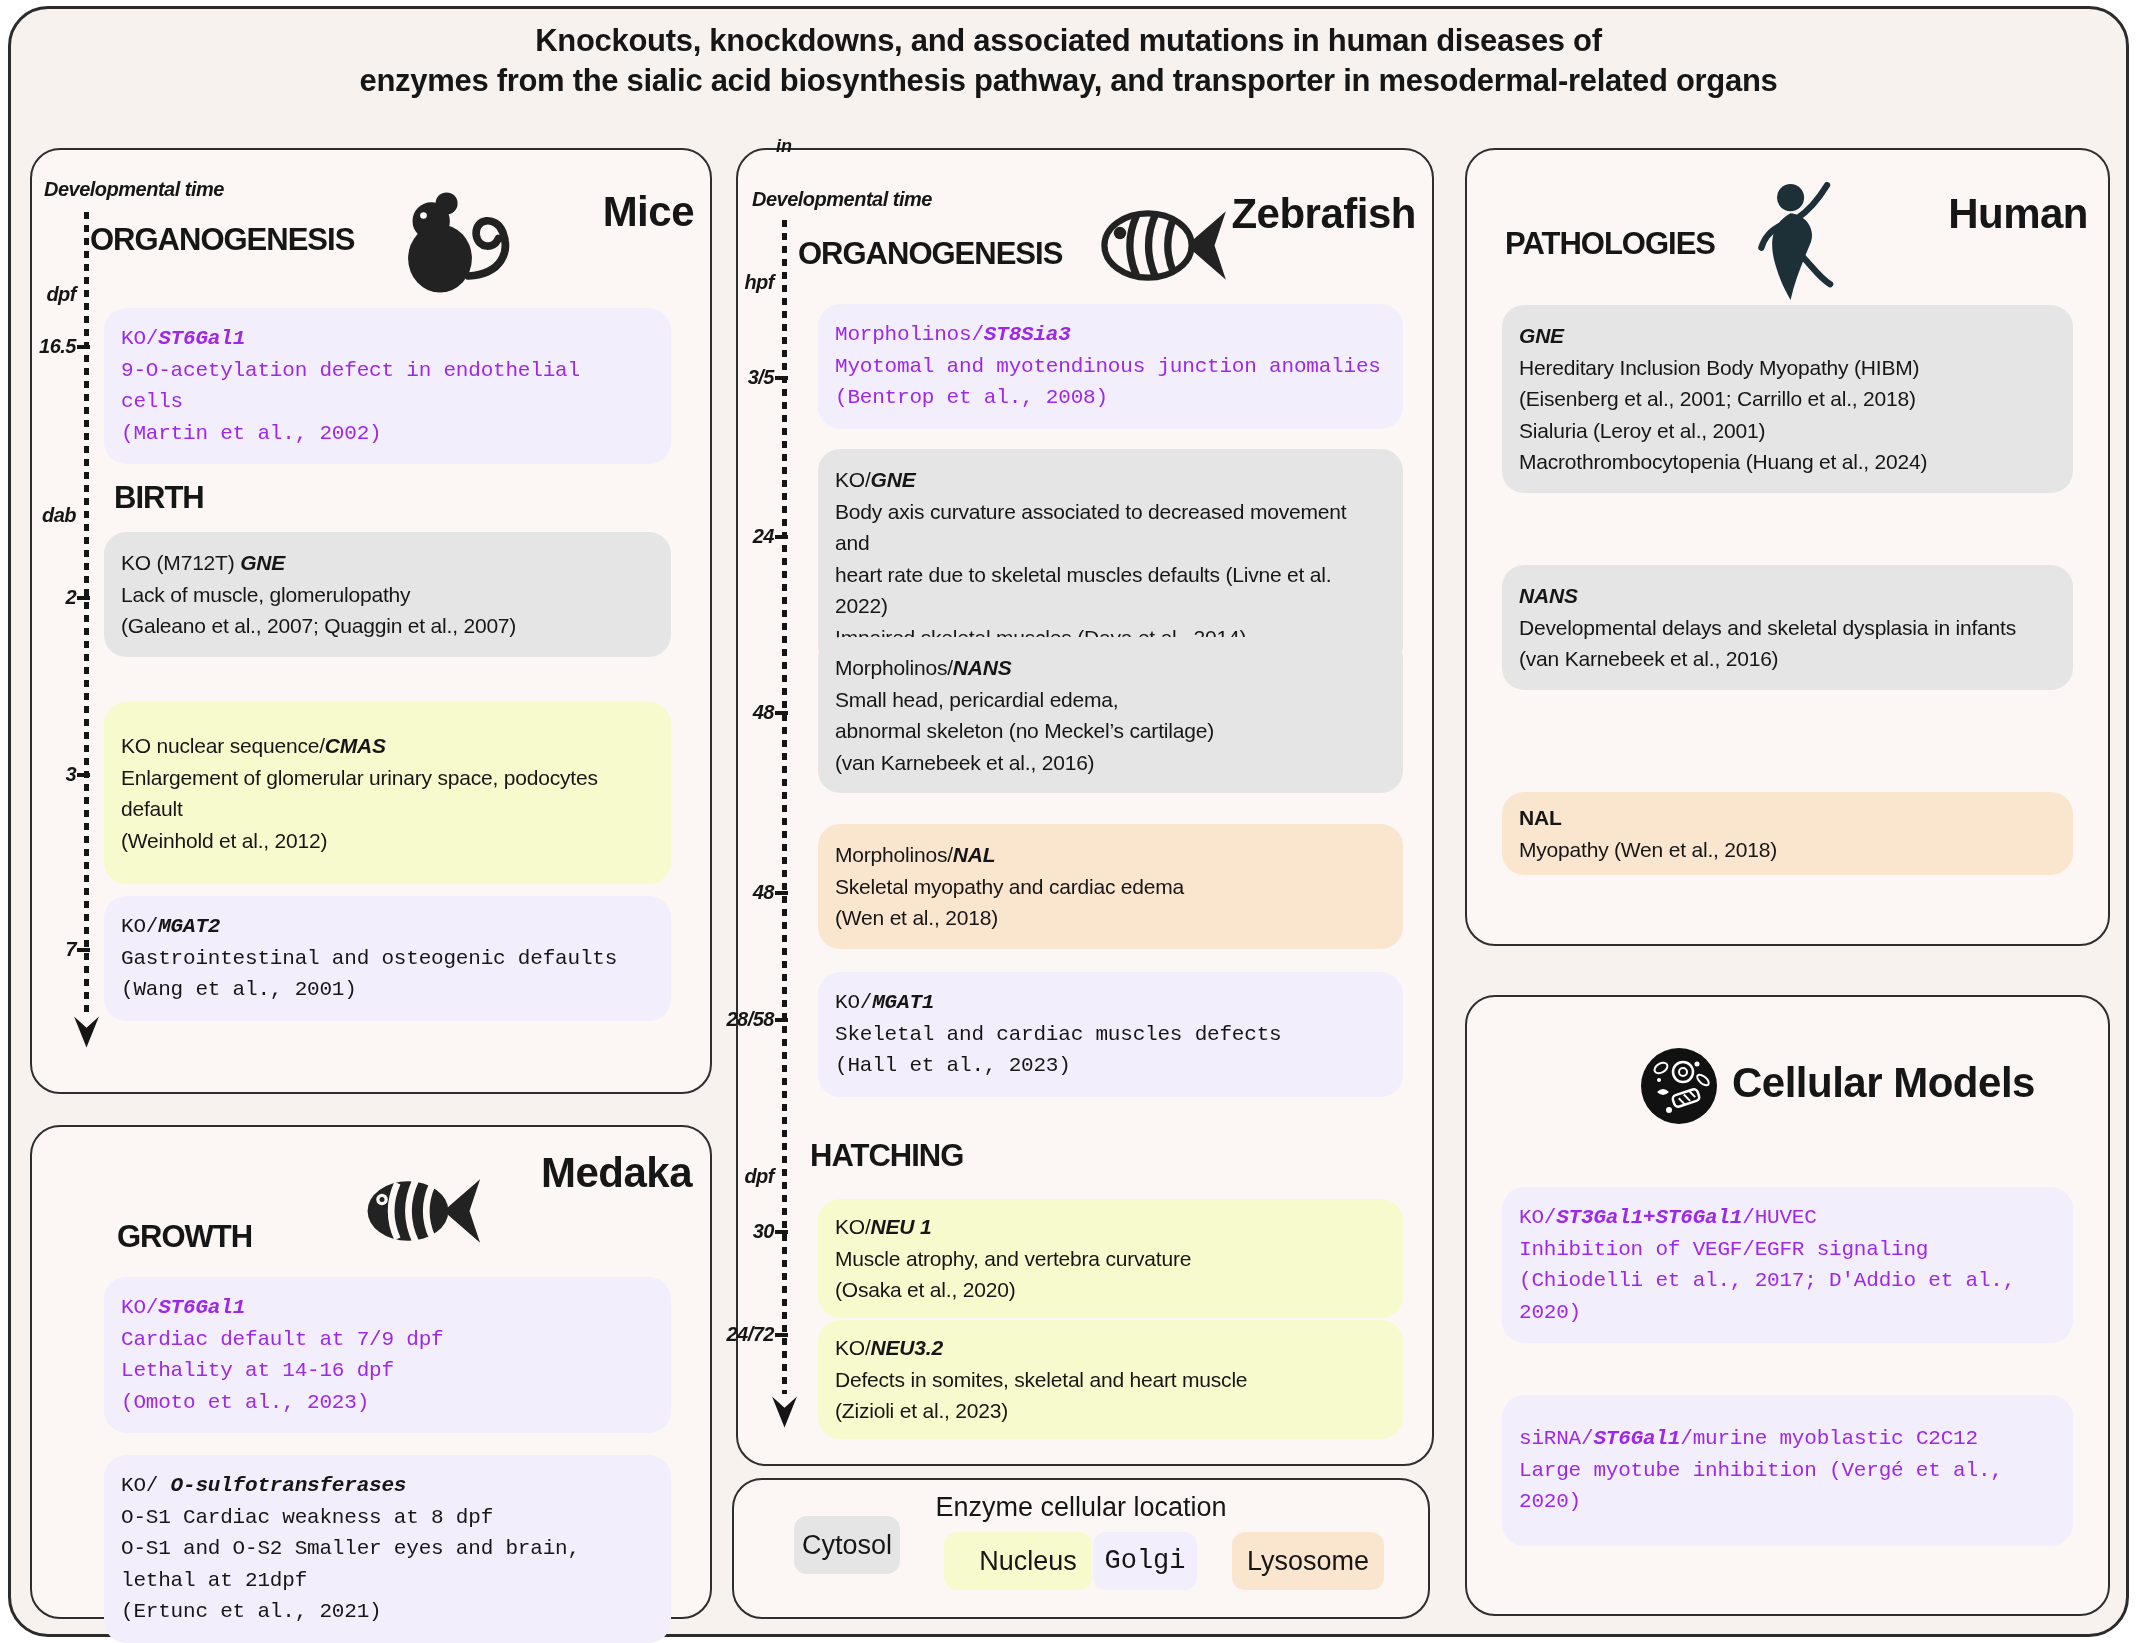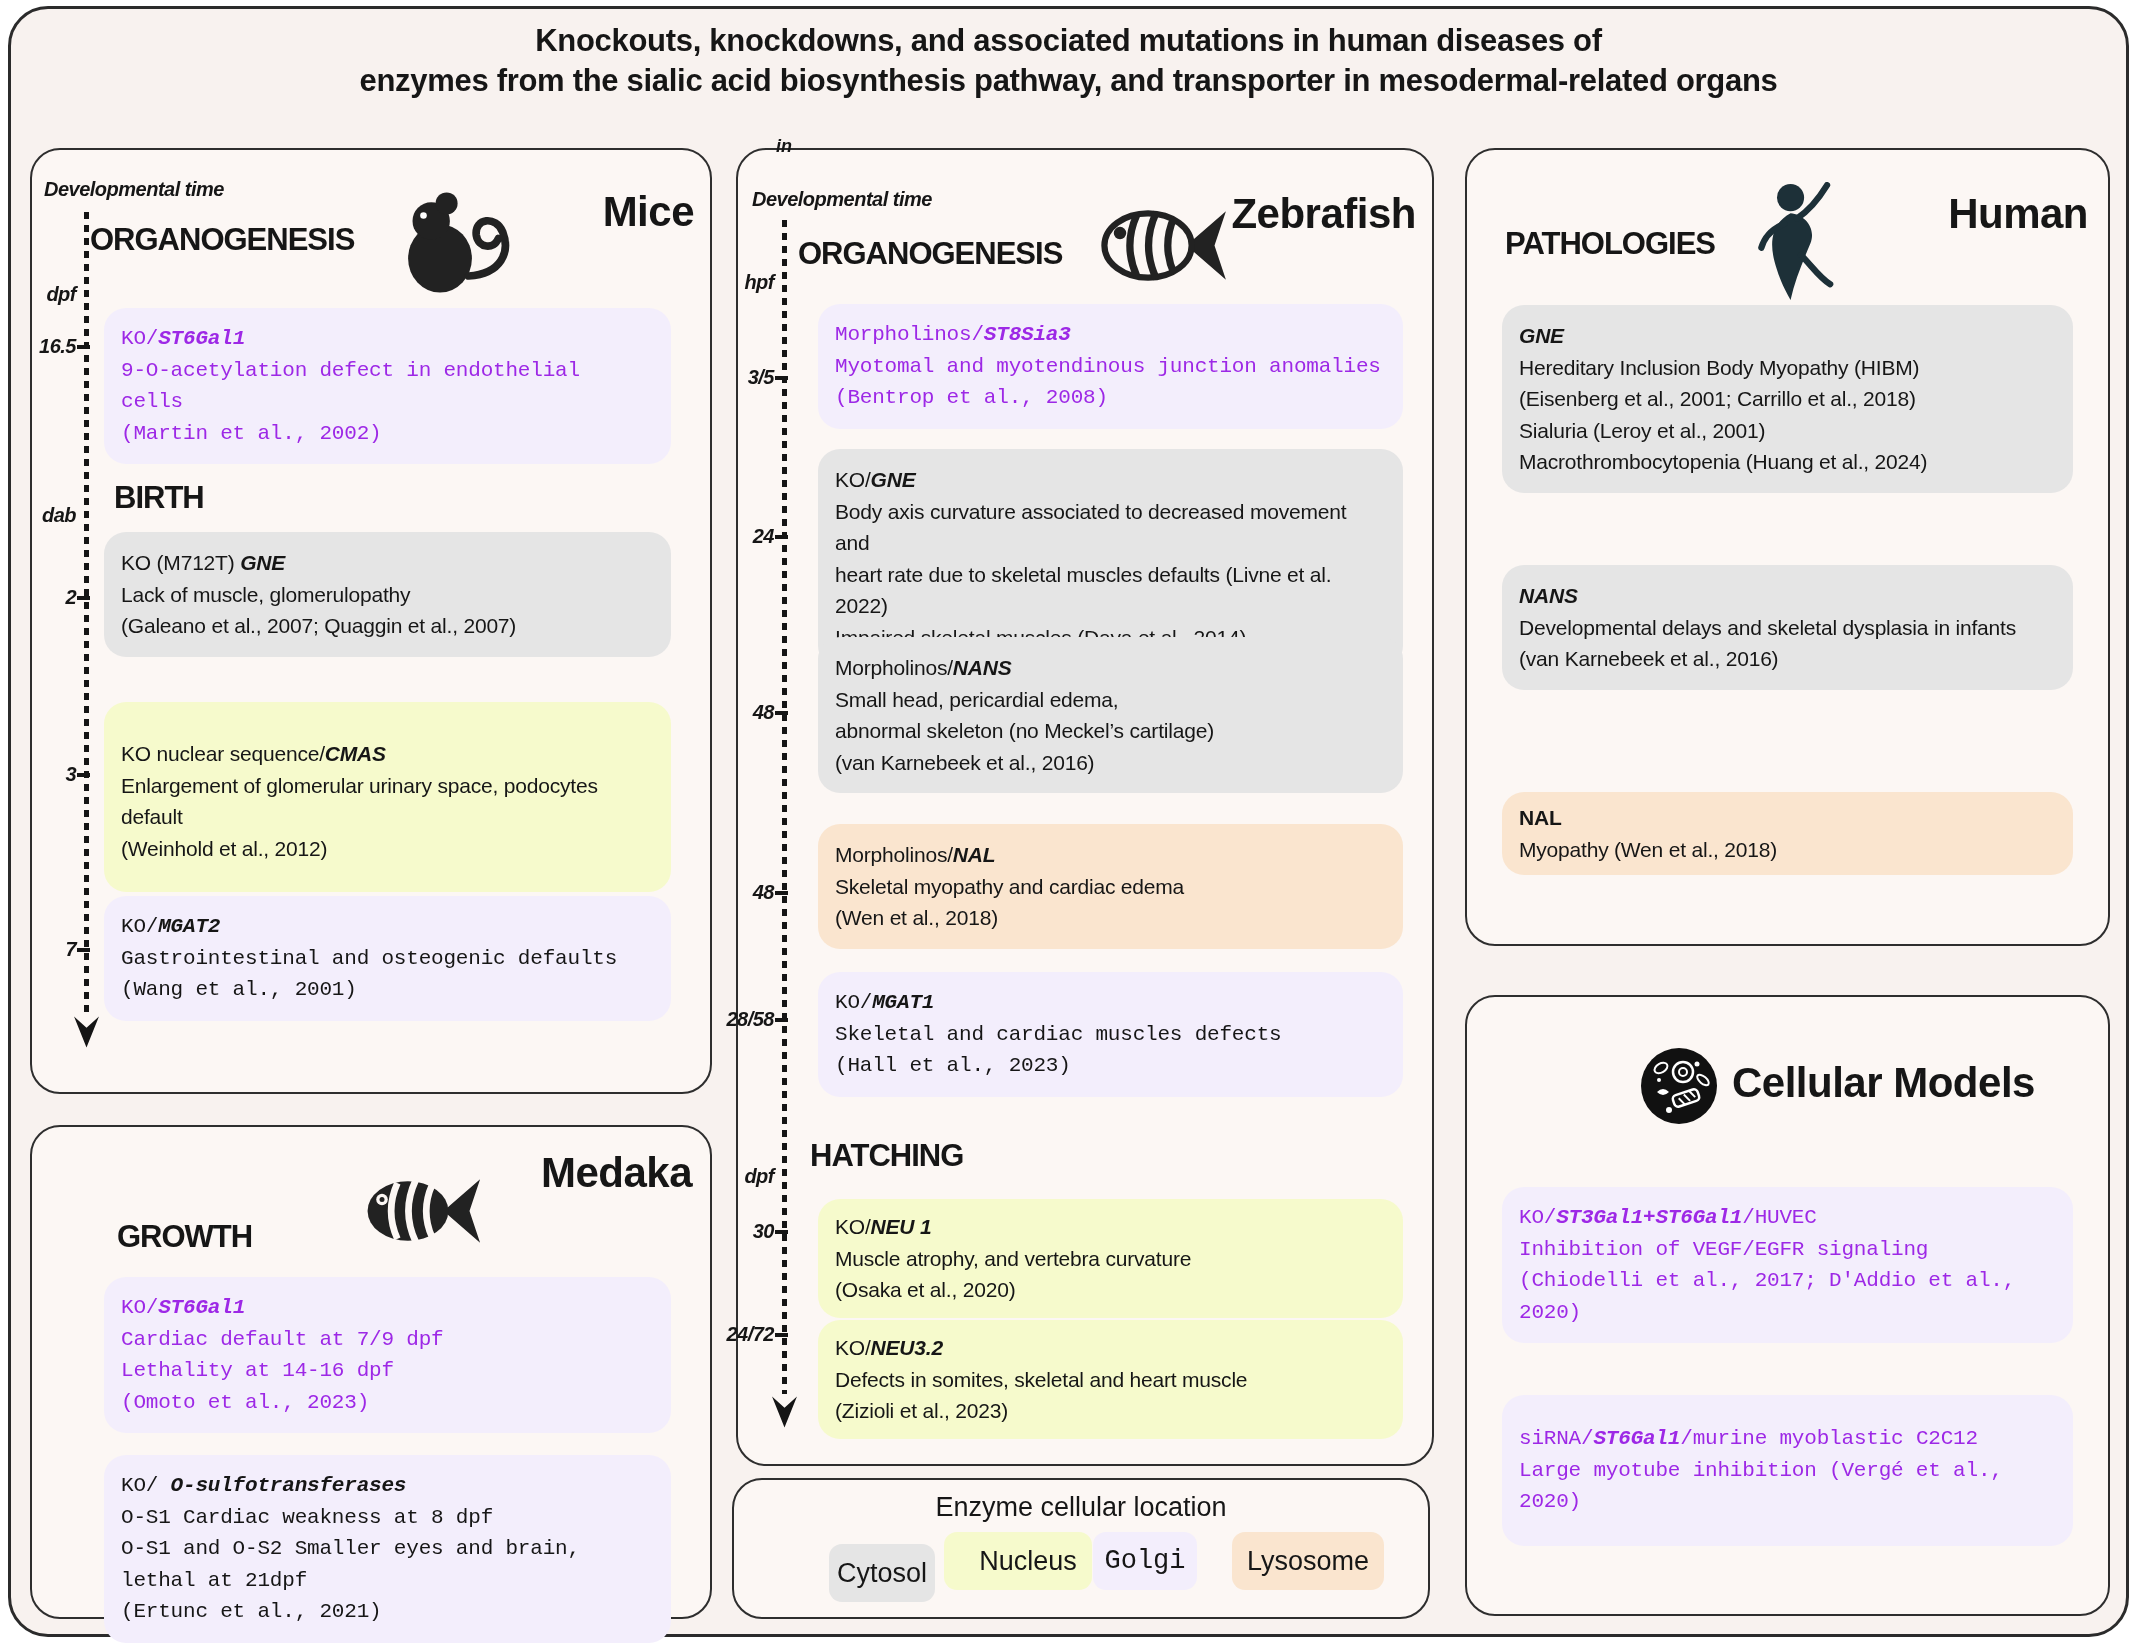--- a/index.html
+++ b/index.html
@@ -74,21 +74,21 @@
     </div>
 
     <div class="stage" style="left:82px;top:330px;">BIRTH</div>
 
     <div class="box c-cytosol" style="left:72px;top:382px;width:533px;">
       <div class="btitle"><span>KO (M712T) </span><span class="gene">GNE</span></div>
       <div>Lack of muscle, glomerulopathy</div>
       <div>(Galeano et al., 2007;  Quaggin et al., 2007)</div>
     </div>
 
-    <div class="box c-nucleus" style="left:72px;top:552px;width:533px;padding-top:36px;padding-bottom:28px;">
+    <div class="box c-nucleus" style="left:72px;top:552px;width:533px;padding-top:28px;padding-bottom:28px;">
       <div class="btitle"><span>KO nuclear sequence/</span><span class="gene">CMAS</span></div>
       <div>Enlargement of glomerular urinary space, podocytes default</div>
       <div>(Weinhold et al., 2012)</div>
     </div>
 
     <div class="box c-golgi" style="left:72px;top:746px;width:533px;">
       <div class="btitle"><span>KO/</span><span class="gene">MGAT2</span></div>
       <div>Gastrointestinal and osteogenic defaults   (Wang et al., 2001)</div>
     </div>
   </div>
@@ -191,21 +191,21 @@
 
     <div class="box c-nucleus" style="left:80px;top:1170px;width:551px;padding-top:12px;padding-bottom:12px;">
       <div class="btitle"><span>KO/</span><span class="gene">NEU3.2</span></div>
       <div>Defects in somites, skeletal and heart muscle</div>
       <div>(Zizioli et al., 2023)</div>
     </div>
   </div>
 
   <div class="panel" style="left:732px;top:1478px;width:694px;height:137px;">
     <div class="legend-title" style="top:12px;">Enzyme cellular location</div>
-    <div class="swatch c-cytosol" style="left:60px;top:64px;width:106px;margin-left:35px;">Cytosol</div>
+    <div class="swatch c-cytosol" style="left:60px;top:36px;width:106px;">Cytosol</div>
     <div class="swatch c-nucleus" style="left:210px;top:52px;width:128px;padding-left:20px;">Nucleus</div>
     <div class="swatch c-golgi" style="left:359px;top:52px;width:104px;">Golgi</div>
     <div class="swatch c-lysosome" style="left:498px;top:52px;width:152px;">Lysosome</div>
   </div>
 
   <div class="panel" style="left:1465px;top:148px;width:641px;height:794px;">
     <div class="stage" style="left:38px;top:76px;">PATHOLOGIES</div>
     <svg class="icon" style="left:275px;top:32px;" width="95" height="120" viewBox="0 0 90 115">
       <circle cx="46" cy="15" r="13" fill="#1d3038"></circle>
       <path d="M46 30 C28 40 24 58 33 84 C37 97 43 108 46 113 C50 95 57 78 65 59 C71 44 59 31 46 30 Z" fill="#1d3038"></path>

